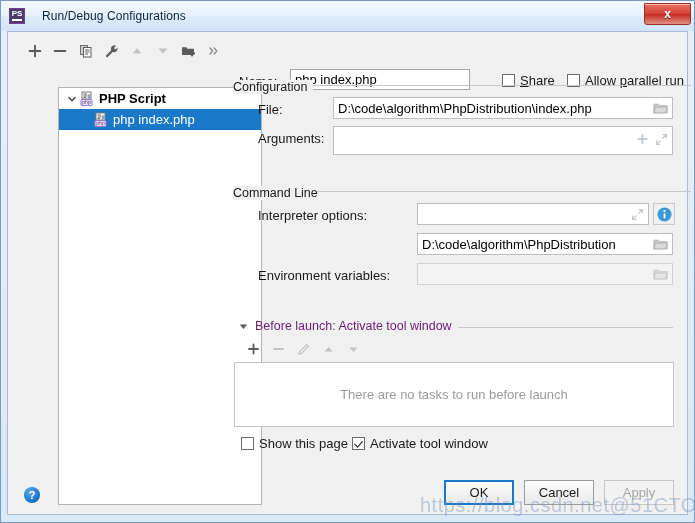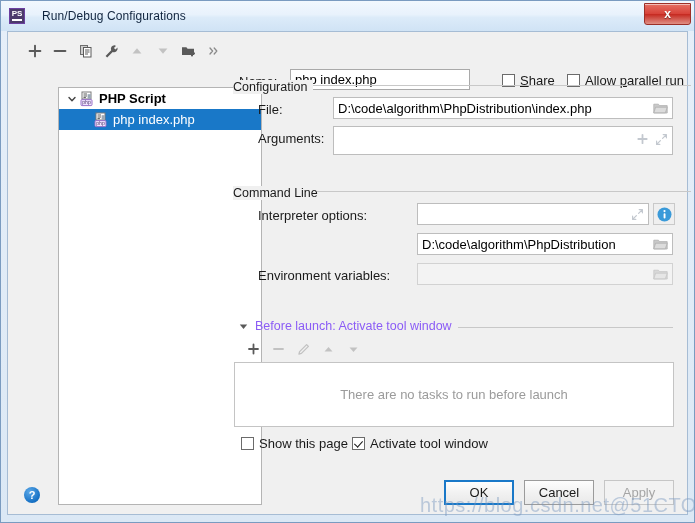--- a/index.html
+++ b/index.html
@@ -164,21 +164,21 @@
 
   .info-btn {
     position: absolute; width: 22px; height: 22px;
     border: 1px solid #c9c9c9; background: #efefef;
     box-sizing: border-box; display: flex; align-items: center; justify-content: center;
   }
 
   
   .bl-head {
     position: absolute; display: flex; align-items: center;
-    font-size: 12.5px; color: #8b5cf6;
+    font-size: 12.5px; color: #701a75;
   }
   .bl-toolbar { position: absolute; display: flex; align-items: center; }
   .bl-tb { width: 25px; height: 20px; display: flex; align-items: center; justify-content: center; }
   .tasks-box {
     position: absolute; border: 1px solid #c4c4c4; background: #fff;
     box-sizing: border-box; display: flex; align-items: center; justify-content: center;
   }
   .tasks-empty { color: #9b9b9b; font-size: 13px; }
 
   

